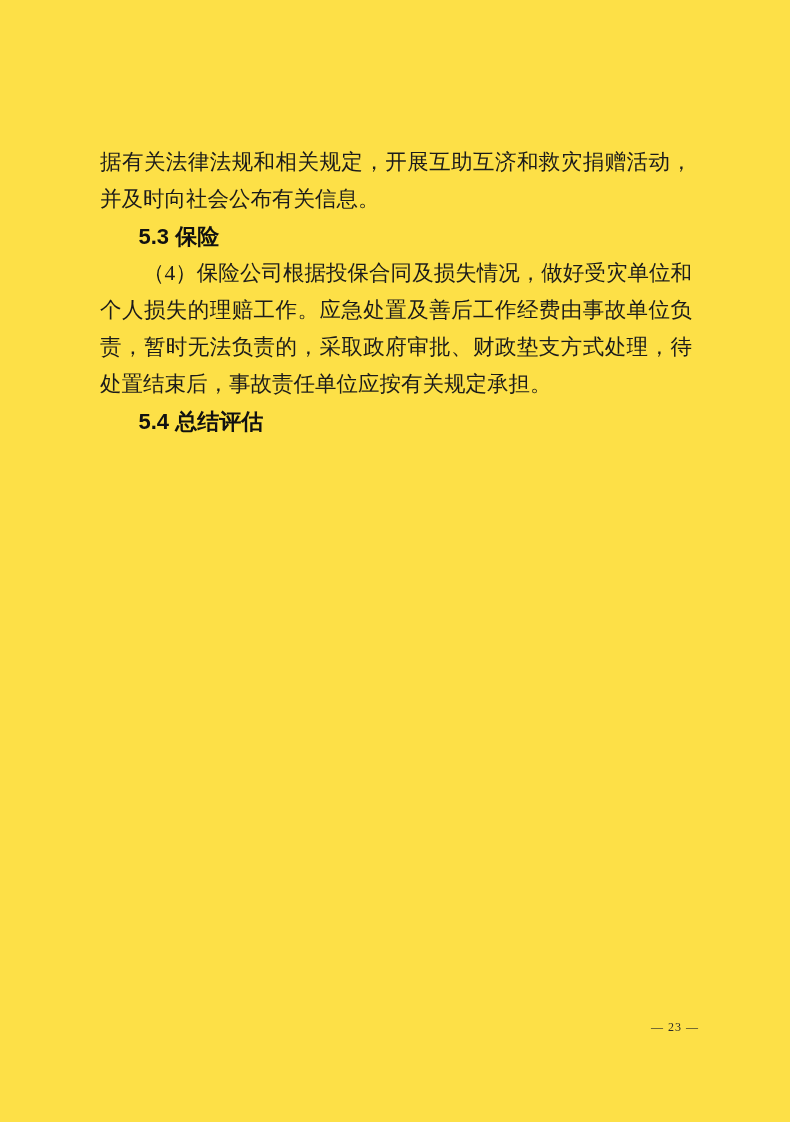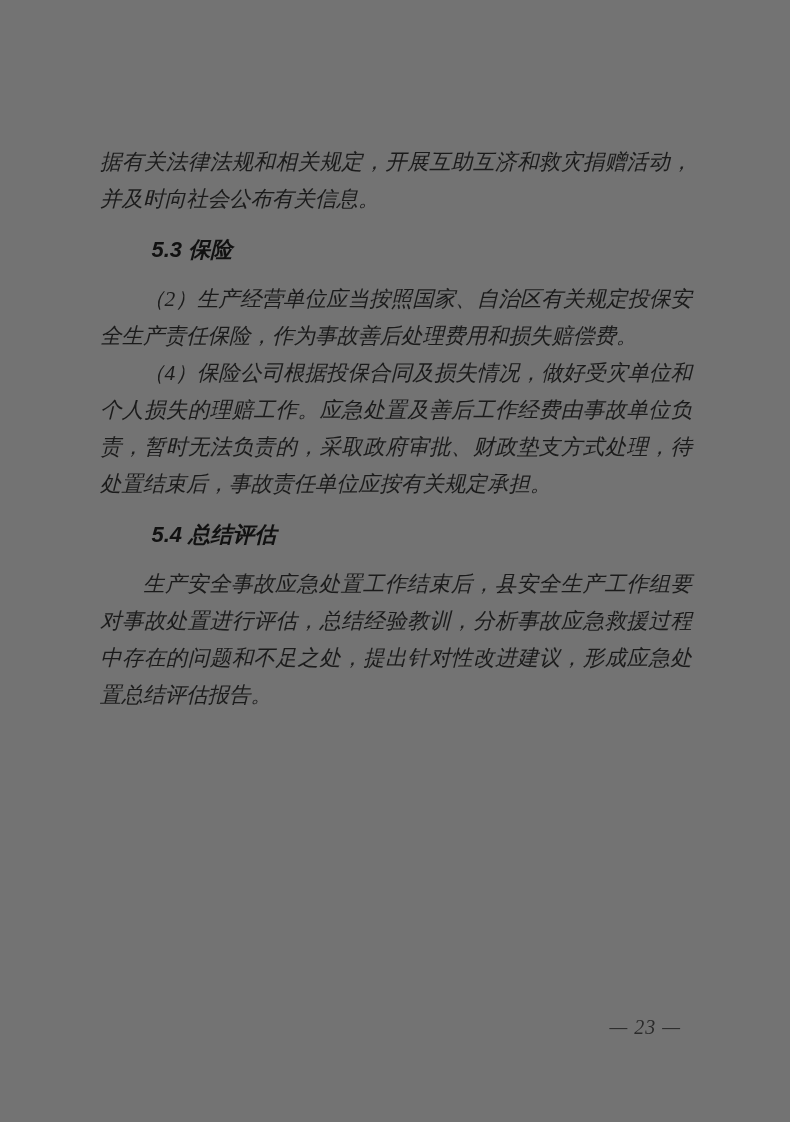--- a/index.html
+++ b/index.html
@@ -6,70 +6,67 @@
   html, body {
     margin: 0;
     padding: 0;
     background: #e8e8e8;
   }
   .page {
     position: relative;
     width: 790px;
     height: 1122px;
     margin: 0 auto;
-    background: #737373;
+    background: #fde047;
     overflow: hidden;
     font-family: "Liberation Serif", "DejaVu Serif", serif;
     color: #1b1b1b;
-    font-style: italic;
   }
   .content {
     position: absolute;
     left: 100px;
     top: 144px;
     width: 592px;
   }
   .para {
     margin: 0;
     font-size: 21.5px;
     line-height: 37px;
     text-align: justify;
     text-align-last: left;
     text-indent: 2em;
     word-break: break-all;
   }
   .para.continuation {
     text-indent: 0;
   }
   .heading {
-    margin: 13px;
+    margin: 0;
     font-family: "Liberation Sans", "DejaVu Sans", sans-serif;
     font-weight: 700;
     font-size: 22px;
     line-height: 37px;
     text-indent: 1.75em;
     color: #111111;
   }
   .footer {
     position: absolute;
     top: 1013px;
-    right: 109px;
-    font-size: 20px;
+    right: 91px;
+    font-size: 12px;
     line-height: 28px;
     color: #2a2a2a;
     letter-spacing: 1px;
   }
 </style>
 </head>
 <body>
 
 <div class="page">
   <div class="content">
     <p class="para continuation">据有关法律法规和相关规定，开展互助互济和救灾捐赠活动，并及时向社会公布有关信息。</p>
     <h2 class="heading">5.3 保险</h2>
-    <p class="para">（2）生产经营单位应当按照国家、自治区有关规定投保安全生产责任保险，作为事故善后处理费用和损失赔偿费。</p>
     <p class="para">（4）保险公司根据投保合同及损失情况，做好受灾单位和个人损失的理赔工作。应急处置及善后工作经费由事故单位负责，暂时无法负责的，采取政府审批、财政垫支方式处理，待处置结束后，事故责任单位应按有关规定承担。</p>
     <h2 class="heading">5.4 总结评估</h2>
-    <p class="para">生产安全事故应急处置工作结束后，县安全生产工作组要对事故处置进行评估，总结经验教训，分析事故应急救援过程中存在的问题和不足之处，提出针对性改进建议，形成应急处置总结评估报告。</p>
   </div>
 
   <div class="footer">— 23 —</div>
 </div>
 
 </body></html>

